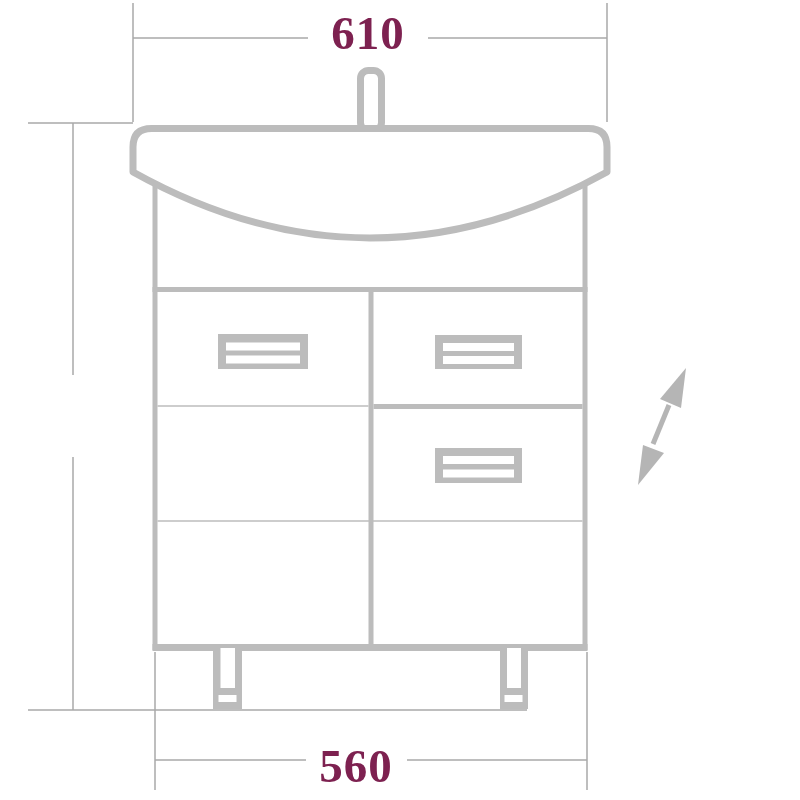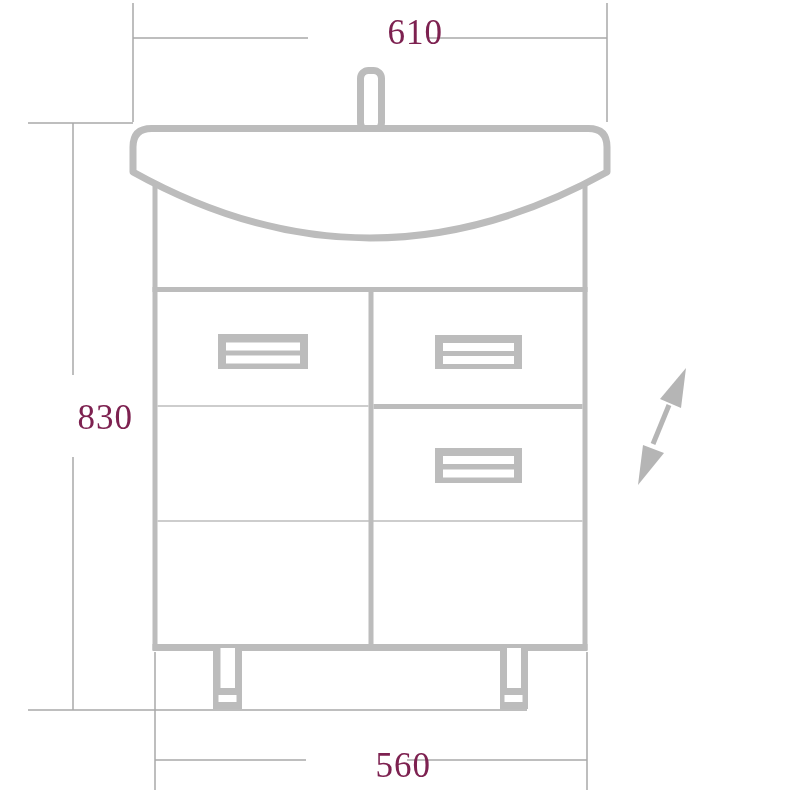--- a/index.html
+++ b/index.html
@@ -14,22 +14,22 @@
     overflow:hidden;font-family:"Liberation Serif","DejaVu Serif",serif;
   }
   .stage svg{position:absolute;left:0;top:0;}
   .dim-line{stroke:var(--dim-line);stroke-width:1.5;fill:none;}
   .furn{stroke:var(--furn-line);fill:none;}
   .furn-fill{fill:var(--furn-line);stroke:none;}
   .white-fill{fill:#ffffff;stroke:none;}
   .sink{fill:#ffffff;stroke:var(--furn-line);stroke-width:7;stroke-linejoin:round;}
   .faucet{fill:#ffffff;stroke:var(--furn-line);stroke-width:7;}
   .dim-label{
-    position:absolute;text-align:right;font-weight:normal;
-    font-size:35px;line-height:44px;color:var(--dim-text-color);
+    position:absolute;text-align:center;font-weight:bold;
+    font-size:47px;line-height:44px;color:var(--dim-text-color);
     letter-spacing:1px;user-select:none;
   }
   #label-top{left:293px;top:11px;width:150px;}
   #label-left{left:13px;top:396px;width:120px;}
   #label-right{left:678px;top:404px;width:120px;}
   #label-bottom{left:281px;top:744px;width:150px;}
 </style>
 </head>
 <body>
 
@@ -106,17 +106,16 @@
 
     <g fill="#b5b5b5">
       <line x1="653" y1="444" x2="669" y2="405" stroke="#b5b5b5" stroke-width="5"></line>
       <polygon points="686,368 681,408 660,399"></polygon>
       <polygon points="638,485 643,445 664,453"></polygon>
     </g>
   </svg>
 
   <div class="dim-label" id="label-top">610</div>
 
-  <div class="dim-label" id="label-left">830</div>
 
 
   <div class="dim-label" id="label-bottom">560</div>
 </div>
 
 </body></html>

